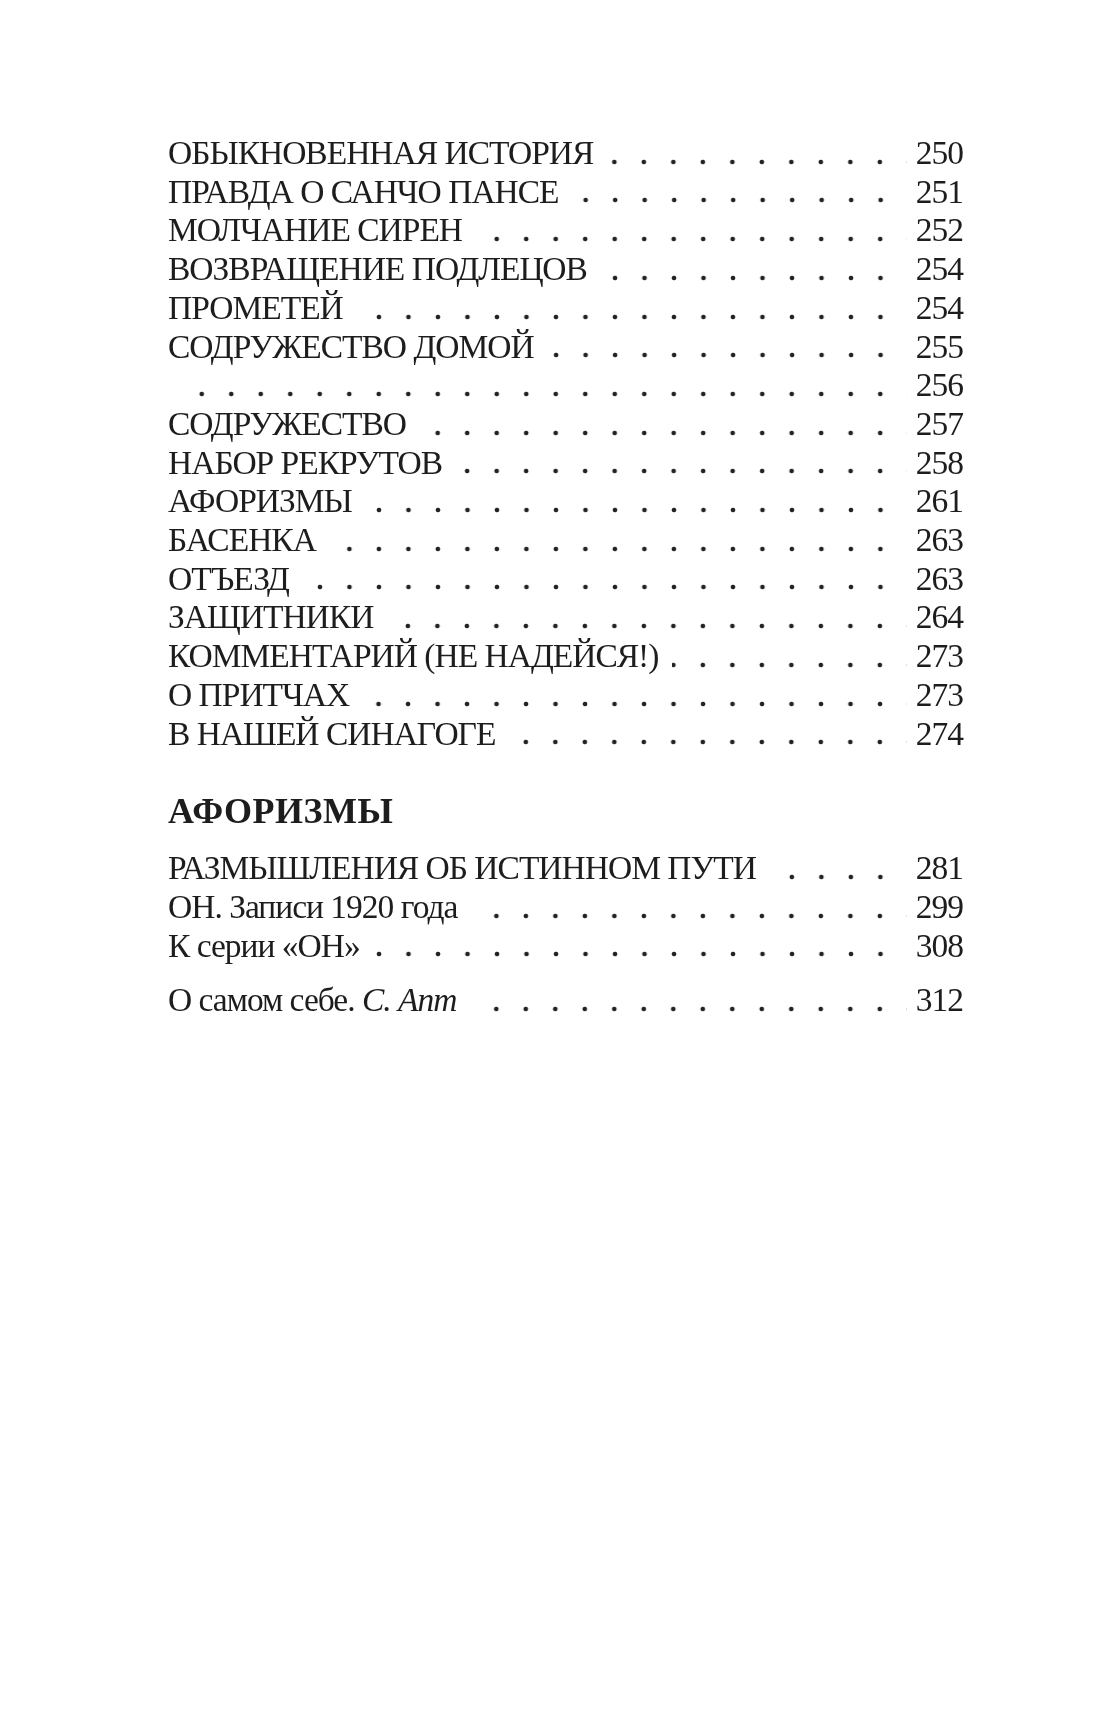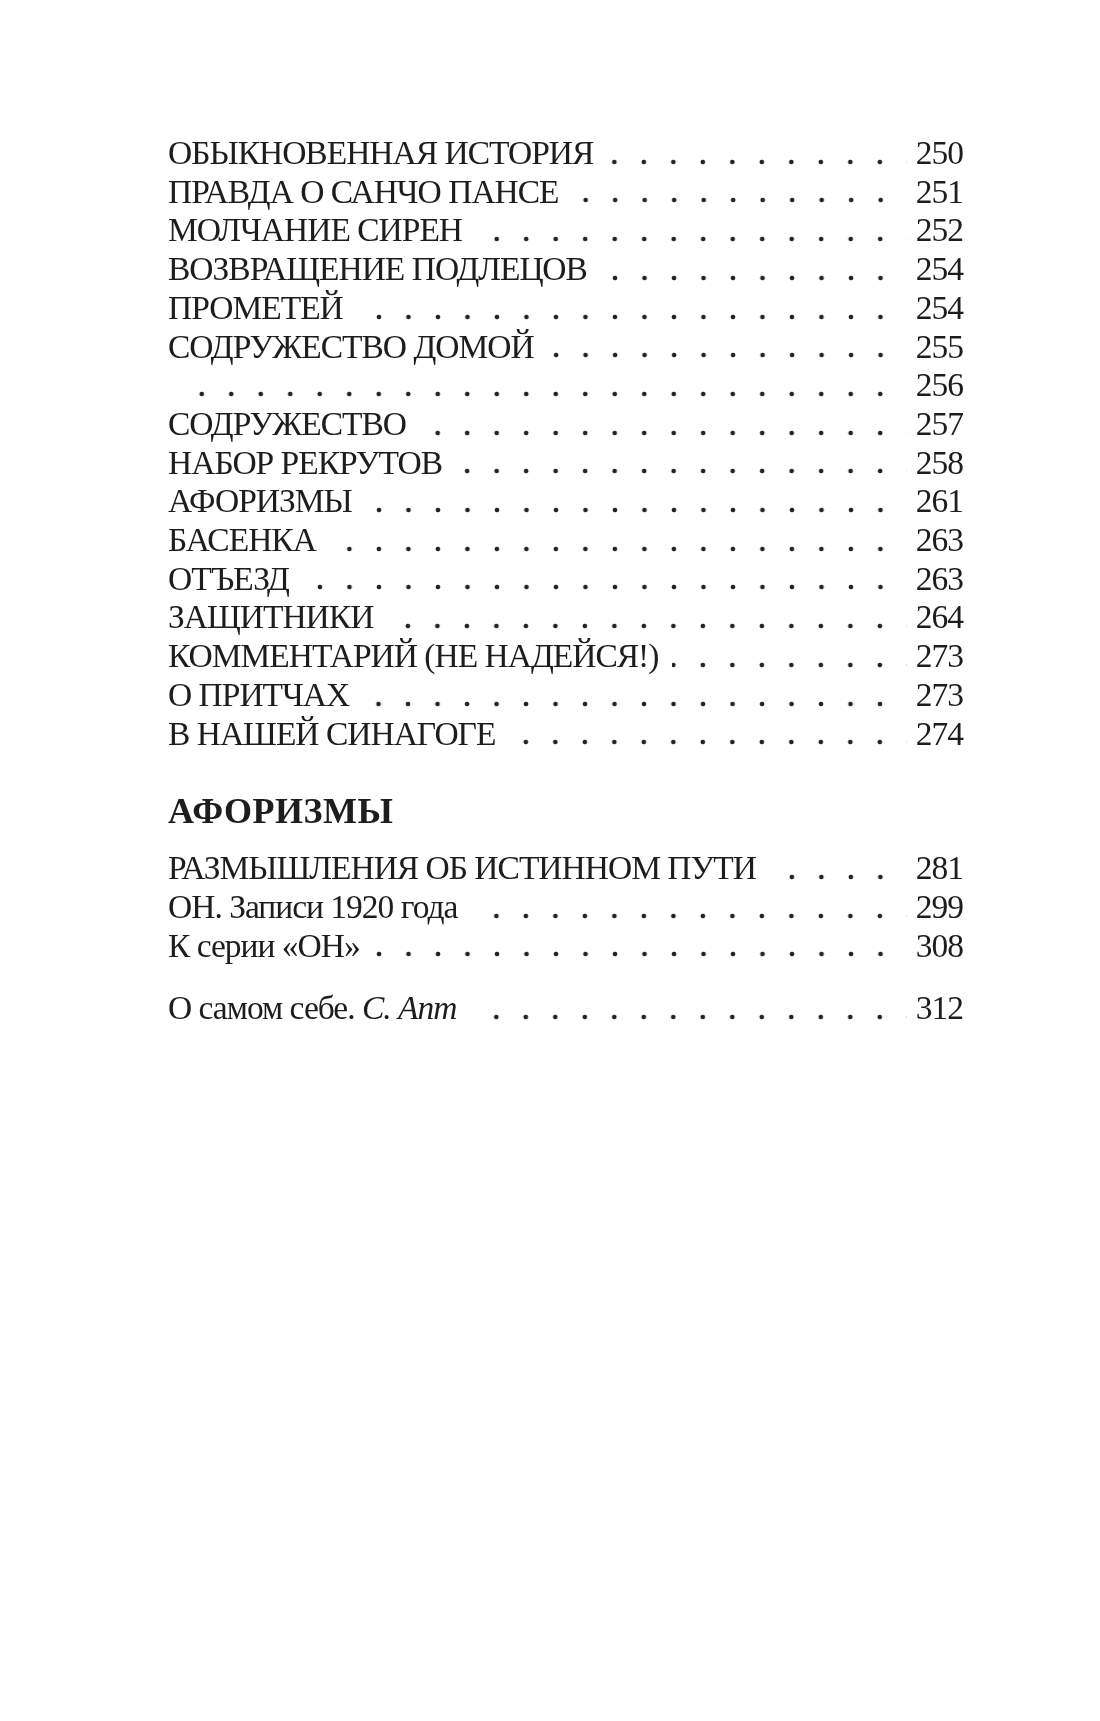--- a/index.html
+++ b/index.html
@@ -56,21 +56,21 @@
     font-size: 36px;
     font-weight: bold;
     line-height: 44px;
     text-align: left;
     letter-spacing: 0.5px;
   }
   .group-aphorisms {
     margin-top: 16px;
   }
   .group-closing {
-    margin-top: 24px;
+    margin-top: 16px;
   }
 </style>
 </head>
 <body>
 
 <div class="page">
   <div class="toc">
 
     <div id="group-stories">
   <div class="toc-row">

